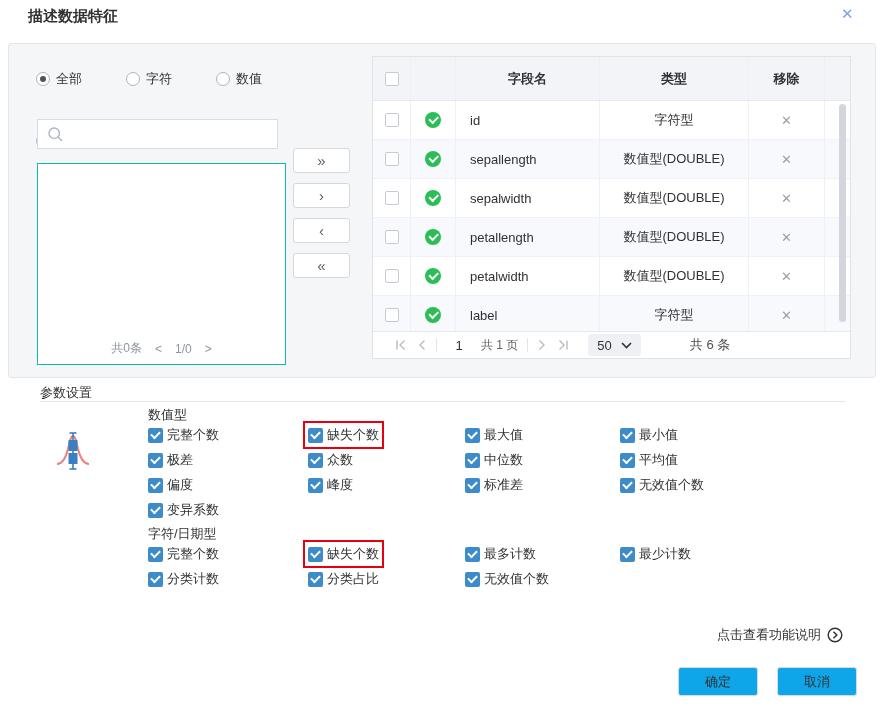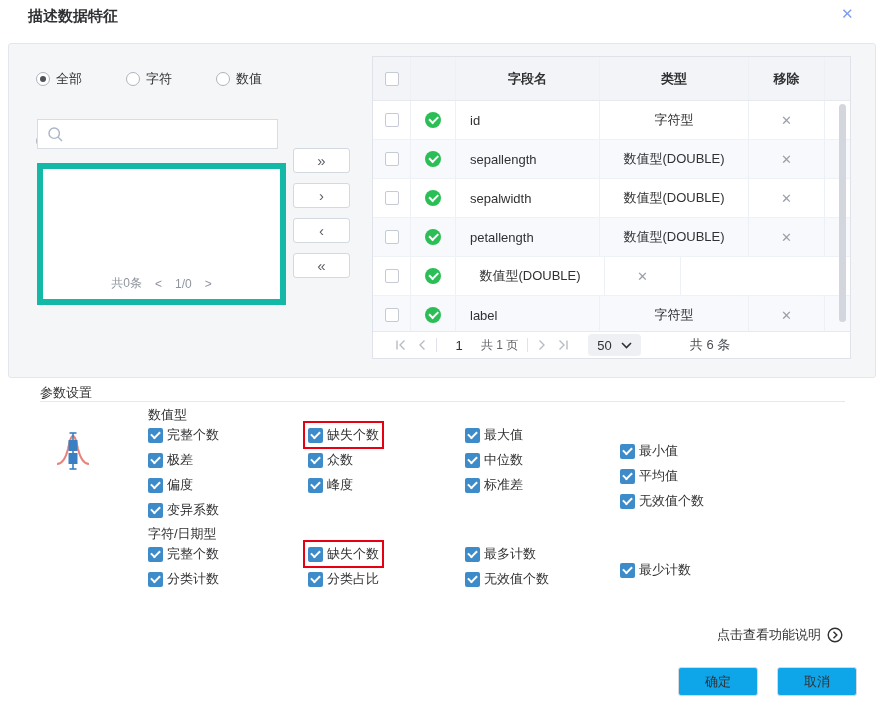--- a/index.html
+++ b/index.html
@@ -14,21 +14,21 @@
 
   .radio-group { position:absolute; left:27px; top:26px; width:240px; display:flex; flex-wrap:wrap; column-gap:26px; row-gap:5px;gap:44px; }
   .radio { display:flex; align-items:center; gap:6px; font-size:13px; color:#303133; cursor:pointer; }
   .radio-dot { width:14px; height:14px; border:1px solid #aeb4bf; border-radius:50%; background:#fff; position:relative; flex:0 0 auto; }
   .radio-dot.checked::after { content:""; position:absolute; left:3px; top:3px; width:6px; height:6px; border-radius:50%; background:#4e5359; }
 
   .search-box { position:absolute; left:28px; top:75px; width:241px; height:30px; background:#fff; border:1px solid #d8dce3; display:flex; align-items:center; padding:0 9px; }
   .search-box input { border:none; outline:none; flex:1; font-size:13px; color:#303133; background:transparent; font-family:inherit; }
   .search-box input::placeholder { color:#a8abb2; }
 
-  .list-box { position:absolute; left:28px; top:119px; width:249px; height:142px; background:#fff; border:6px solid #14b8a6;text-align:center; }
+  .list-box { position:absolute; left:28px; top:119px; width:249px; height:202px; background:#fff; border:1px solid #14b8a6;text-align:center; }
   .list-pager { position:absolute; left:0; bottom:7px; width:100%; display:flex; justify-content:center; align-items:center; gap:13px; font-size:12px; color:#8f959e; }
   .list-pager .pg-arrow { cursor:pointer; }
 
   .tbtn { position:absolute; left:284px; width:57px; height:25px; background:#fff; border:1px solid #d4d8df; border-radius:3px; color:#5a5e66; font-size:15px; line-height:1; display:flex; align-items:center; justify-content:center; cursor:pointer; }
 
   
   .table { position:absolute; left:363px; top:12px; width:479px; height:303px; background:#fff; border:1px solid #dfe3e9; border-radius:0; overflow:hidden; }
   .thead { height:44px; background:#f2f4f7; display:flex; border-bottom:1px solid #e6e9ef; font-size:13px; font-weight:bold; color:#303133; }
   .tcell { display:flex; align-items:center; justify-content:center; border-right:1px solid #edf0f4; height:100%; }
   .c-check { width:38px; }
@@ -51,21 +51,21 @@
   .pg-size { margin-left:10px; height:22px; background:#eef0f3; border-radius:4px; display:flex; align-items:center; gap:9px; padding:0 9px; font-size:13px; color:#303133; cursor:pointer; }
   .pg-total { margin-left:40px; font-size:13px; color:#4a4d52; }
 
   
   .params-title { position:absolute; left:40px; top:384px; font-size:13px; color:#303133; }
   .params-rule { position:absolute; left:40px; top:401px; width:805px; height:1px; background:#e4e7ed; }
   .dist-icon { position:absolute; left:55px; top:431px; }
   .pgroup-title { position:absolute; left:148px; font-size:13px; color:#303133; }
   .prow { position:absolute; left:148px; height:20px; }
   .pitem { position:absolute; top:0; display:flex; align-items:center; gap:4px; font-size:13px; color:#303133; white-space:nowrap; cursor:pointer; }
-  .col0{left:0;} .col1{left:160px;justify-content:space-between;} .col2{left:317px;} .col3{left:472px;margin-top:16px;}
+  .col0{left:0;} .col1{left:160px;justify-content:space-between;} .col2{left:317px;} .col3{left:472px;}
   .cbx { width:15px; height:15px; background:#3d8bc9; border-radius:2px; position:relative; flex:0 0 auto; }
   .cbx::after { content:""; position:absolute; left:3px; top:3.5px; width:7px; height:4px; border-left:2px solid #fff; border-bottom:2px solid #fff; transform:rotate(-45deg); }
   .hl { outline:2px solid #e60012; outline-offset:3px; }
 
   
   .help-link { position:absolute; right:40px; top:626px; display:flex; align-items:center; gap:6px; font-size:13px; color:#303133; cursor:pointer; }
   .btn { position:absolute; top:667px; width:80px; height:29px; background:#0ea5e9; border:1px solid #d5d9e0; border-radius:3px; font-size:13px; color:#303133; display:flex; align-items:center; justify-content:center; cursor:pointer; }
   .btn-ok { left:678px; }
   .btn-cancel { left:777px; }
 </style>
@@ -182,20 +182,21 @@
               <span class="rm-x">✕</span>
             </div>
         </div>
         <div class="trow">
           <div class="tcell c-check">
               <span class="cb-empty"></span>
             </div>
           <div class="tcell c-status">
               <span class="ok-ic"></span>
             </div>
+          <div class="tcell c-name">petalwidth</div>
           <div class="tcell c-type">数值型(DOUBLE)</div>
           <div class="tcell c-remove">
               <span class="rm-x">✕</span>
             </div>
         </div>
         <div class="trow alt">
           <div class="tcell c-check">
               <span class="cb-empty"></span>
             </div>
           <div class="tcell c-status">

